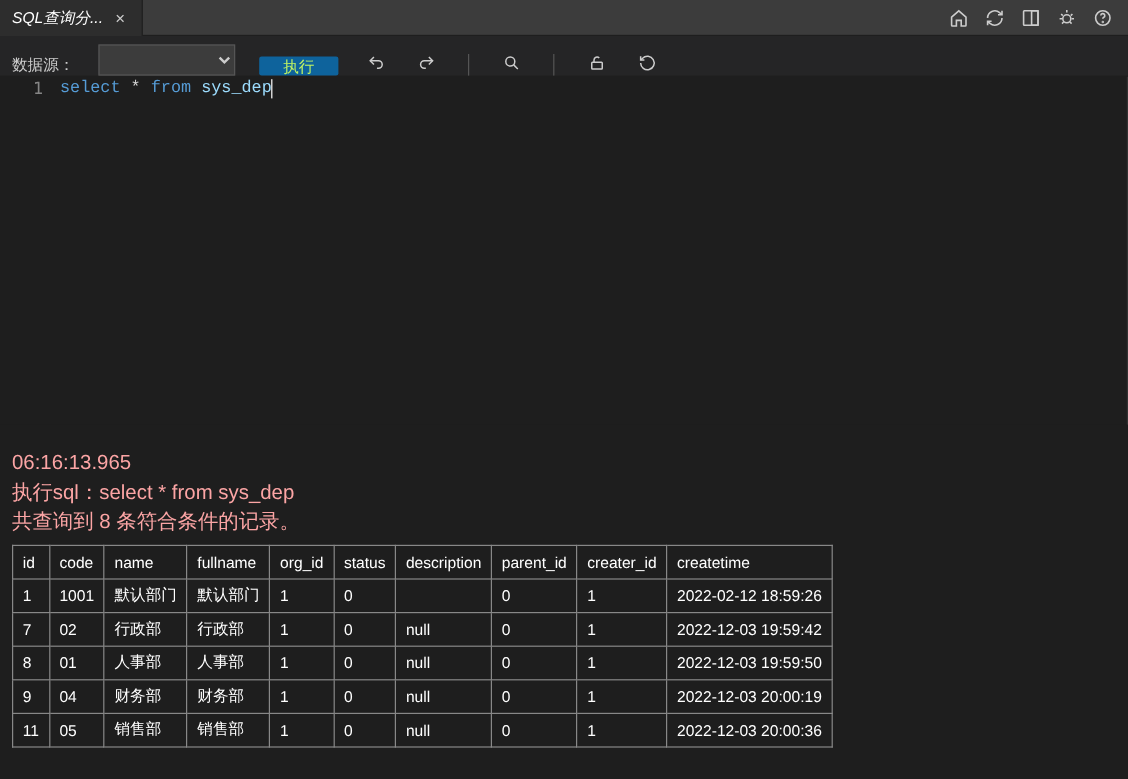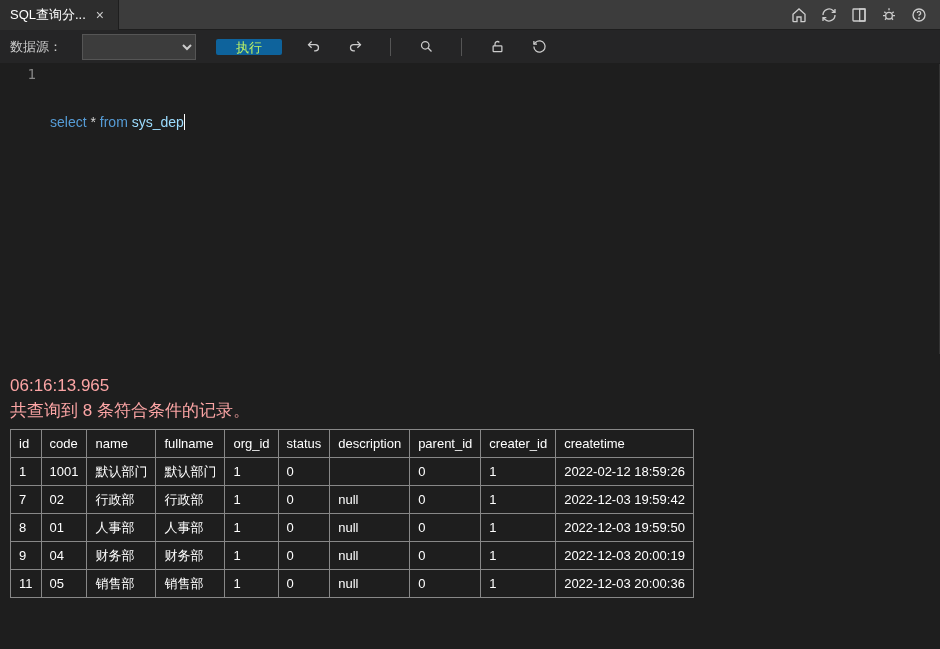--- a/index.html
+++ b/index.html
@@ -15,21 +15,21 @@
       flex-direction: column;
     }
     .title-bar {
       height: 30px;
       background: #3c3c3c;
       display: flex;
       align-items: stretch;
       justify-content: space-between;
       border-bottom: 1px solid #1e1e1e;
     }
-    .tabs { display: flex; }
+    .tabs { display: flex; font-style: italic; }
     .tab {
       background: #2d2d2d;
       padding: 0 10px;
       display: flex;
       align-items: center;
       gap: 6px;
       height: 30px;
       font-size: 13px;
       color: #ffffff;
       border-right: 1px solid #1e1e1e;
@@ -55,21 +55,21 @@
       display: inline-flex;
       align-items: center;
       justify-content: center;
       color: #cccccc;
     }
     .title-icons .icon svg { width: 16px; height: 16px; }
     .toolbar {
       height: 34px;
       background: #252526;
       display: flex;
-      align-items: center;
+      align-items: flex-end;
       padding: 0 10px;
       gap: 20px;
       border-bottom: 1px solid #1e1e1e;
     }
     .ds-label { color: #cccccc; }
     .ds-select {
       background: #3c3c3c;
       border: 1px solid #555;
       color: #cccccc;
       height: 22px;
@@ -113,24 +113,23 @@
       padding-top: 2px;
       text-align: right;
       color: #858585;
       font-family: Consolas, monospace;
       font-size: 14px;
       padding-right: 14px;
     }
     .code-area {
       flex: 1;
       padding-top: 2px;
-      font-family: Liberation Sans, sans-serif;
+      font-family: Liberation Mono, monospace;
       font-size: 14px;
       position: relative;
-      margin-top: 48px;
     }
     .kw { color: #569cd6; }
     .op { color: #d4d4d4; }
     .ident { color: #9cdcfe; }
     .cursor {
       display: inline-block;
       width: 1px;
       height: 16px;
       background: #ffffff;
       vertical-align: text-bottom;
@@ -252,20 +251,21 @@
     <span class="op">*</span>
     <span> </span>
     <span class="kw">from</span>
     <span> </span>
     <span class="ident">sys_dep</span><span class="cursor"></span>
   </div>
 </div>
 
 <div class="results">
   <div class="log-line">06:16:13.965</div>
+  <div class="log-line">执行sql：select * from sys_dep</div>
   <div class="log-line">共查询到 8 条符合条件的记录。</div>
   <table>
     <thead>
         <tr id="thead-row">
           <th>id</th>
           <th>code</th>
           <th>name</th>
           <th>fullname</th>
           <th>org_id</th>
           <th>status</th>

